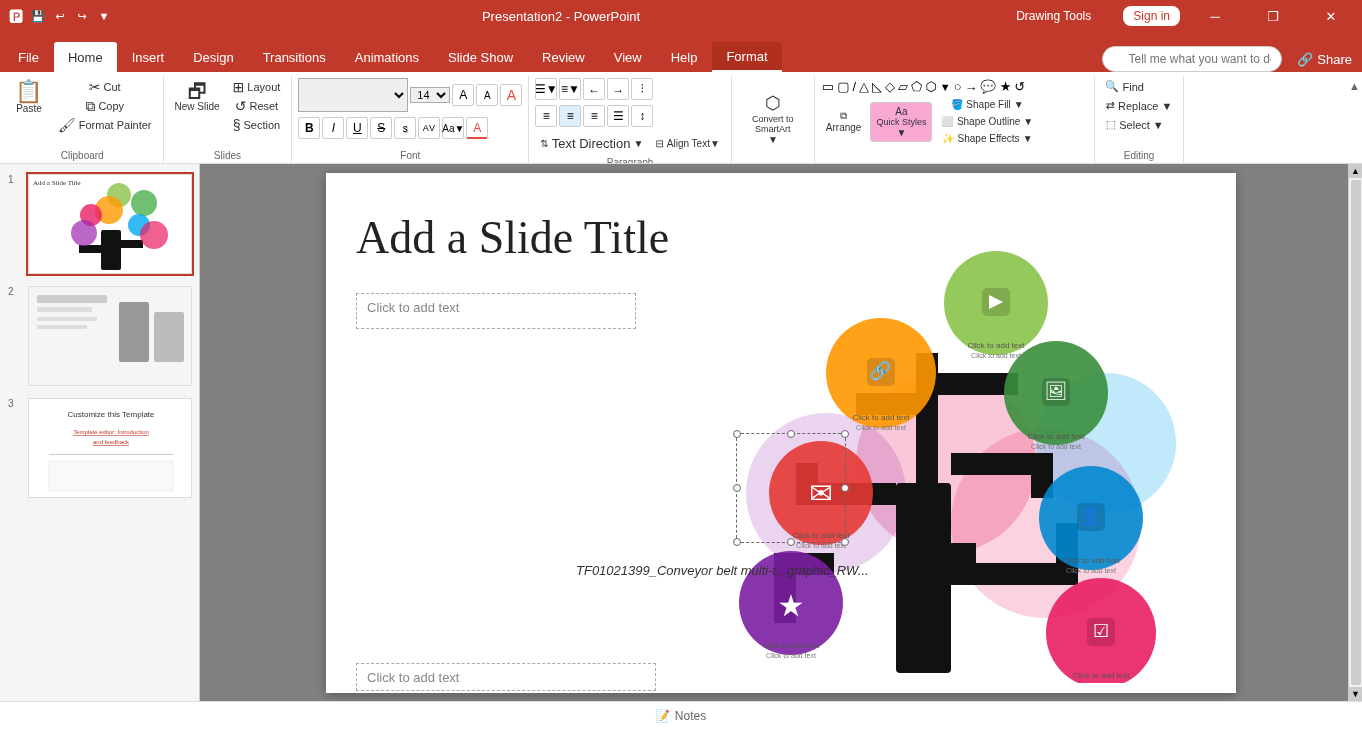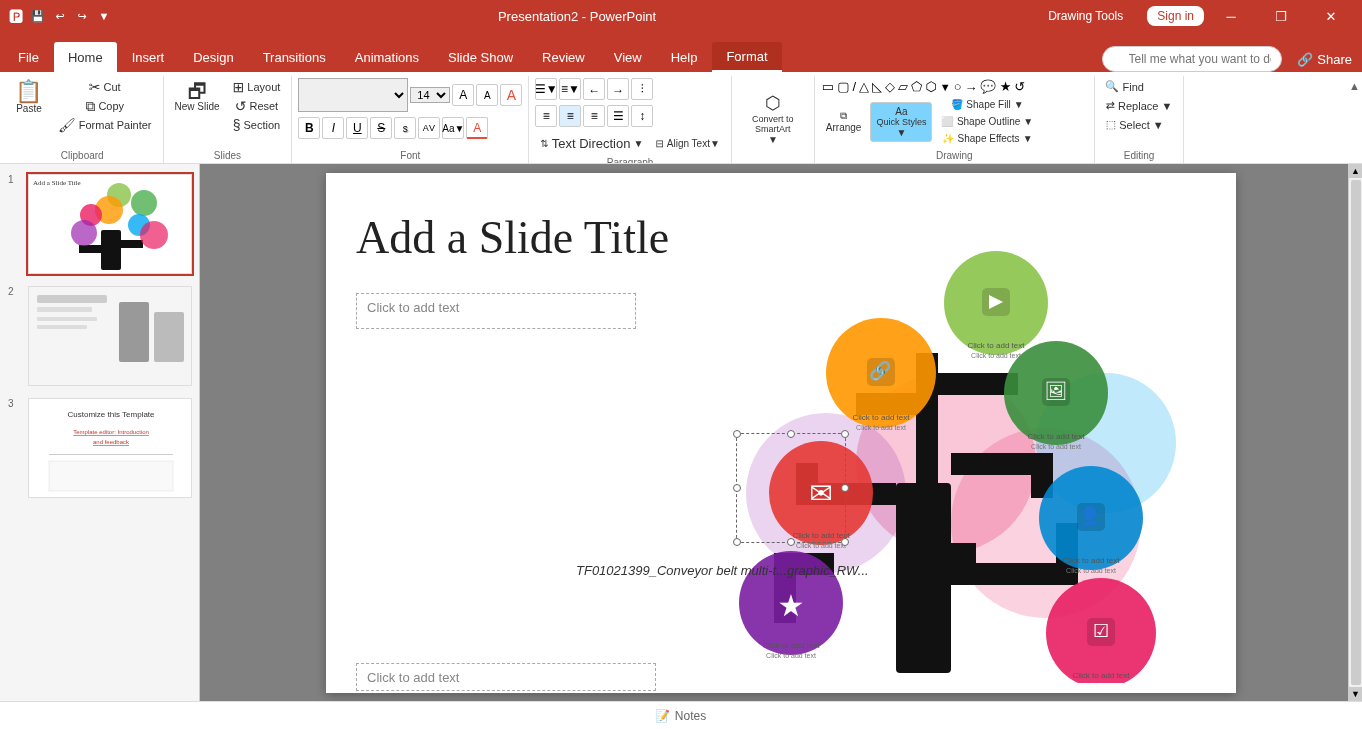--- a/index.html
+++ b/index.html
@@ -10,21 +10,21 @@
       height: 32px;
       background: #c0392b;
       display: flex;
       align-items: center;
       justify-content: space-between;
       padding: 0 8px;
       color: white;
     }
     .title-bar-left { display: flex; align-items: center; gap: 6px; }
     .title-bar-center { flex: 1; text-align: center; font-size: 13px; }
-    .title-bar-right { display: flex; align-items: center; gap: 4px; margin-left: 6px; }
+    .title-bar-right { display: flex; align-items: center; gap: 12px; margin-left: 6px; }
     .tb-icon { width: 16px; height: 16px; display: inline-flex; align-items: center; justify-content: center; font-size: 11px; cursor: pointer; }
     .tb-win-btn { width: 46px; height: 32px; display: inline-flex; align-items: center; justify-content: center; cursor: pointer; font-size: 13px; }
     .sign-in-btn { background: white; color: #c0392b; border: none; padding: 3px 10px; border-radius: 8px; font-size: 12px; cursor: pointer; }
 
     
     #tab-bar {
       height: 40px;
       background: #c0392b;
       display: flex;
       align-items: flex-end;
@@ -419,41 +419,40 @@
         <span style="font-size:13px; cursor:pointer; padding:1px;">→</span>
         <span style="font-size:13px; cursor:pointer; padding:1px;">💬</span>
         <span style="font-size:13px; cursor:pointer; padding:1px;">★</span>
         <span style="font-size:13px; cursor:pointer; padding:1px;">↺</span>
       </div>
       <div style="display:flex; gap:4px; align-items:center;">
         <div class="ribbon-btn" style="font-size:10px;">
           <span>⧉</span>
           <span style="font-size:10px;">Arrange</span>
         </div>
-        <div class="ribbon-btn" style="font-size:10px; border:1px solid #ccc; background:#7dd3fc;">
+        <div class="ribbon-btn" style="font-size:10px; border:1px solid #ccc; background:#f9a8d4;">
           <span>Aa</span>
           <span style="font-size:9px;">Quick Styles</span>▼
         </div>
         <div style="display:flex; flex-direction:column; gap:2px;">
           <div class="ribbon-btn small" style="font-size:10px;">
             <span>🪣</span>
             <span>Shape Fill</span>▼
           </div>
           <div class="ribbon-btn small" style="font-size:10px;">
             <span>⬜</span>
             <span>Shape Outline</span>▼
           </div>
           <div class="ribbon-btn small" style="font-size:10px;">
             <span>✨</span>
             <span>Shape Effects</span>▼
           </div>
         </div>
       </div>
     </div>
-    <div class="ribbon-group-label">Drawing</div>
   </div>
 
   <div class="ribbon-group">
     <div class="ribbon-group-content" style="flex-direction:column; gap:2px;">
       <div class="ribbon-btn small">
         <span>🔍</span>
         <span>Find</span>
       </div>
       <div class="ribbon-btn small">
         <span>⇄</span>

